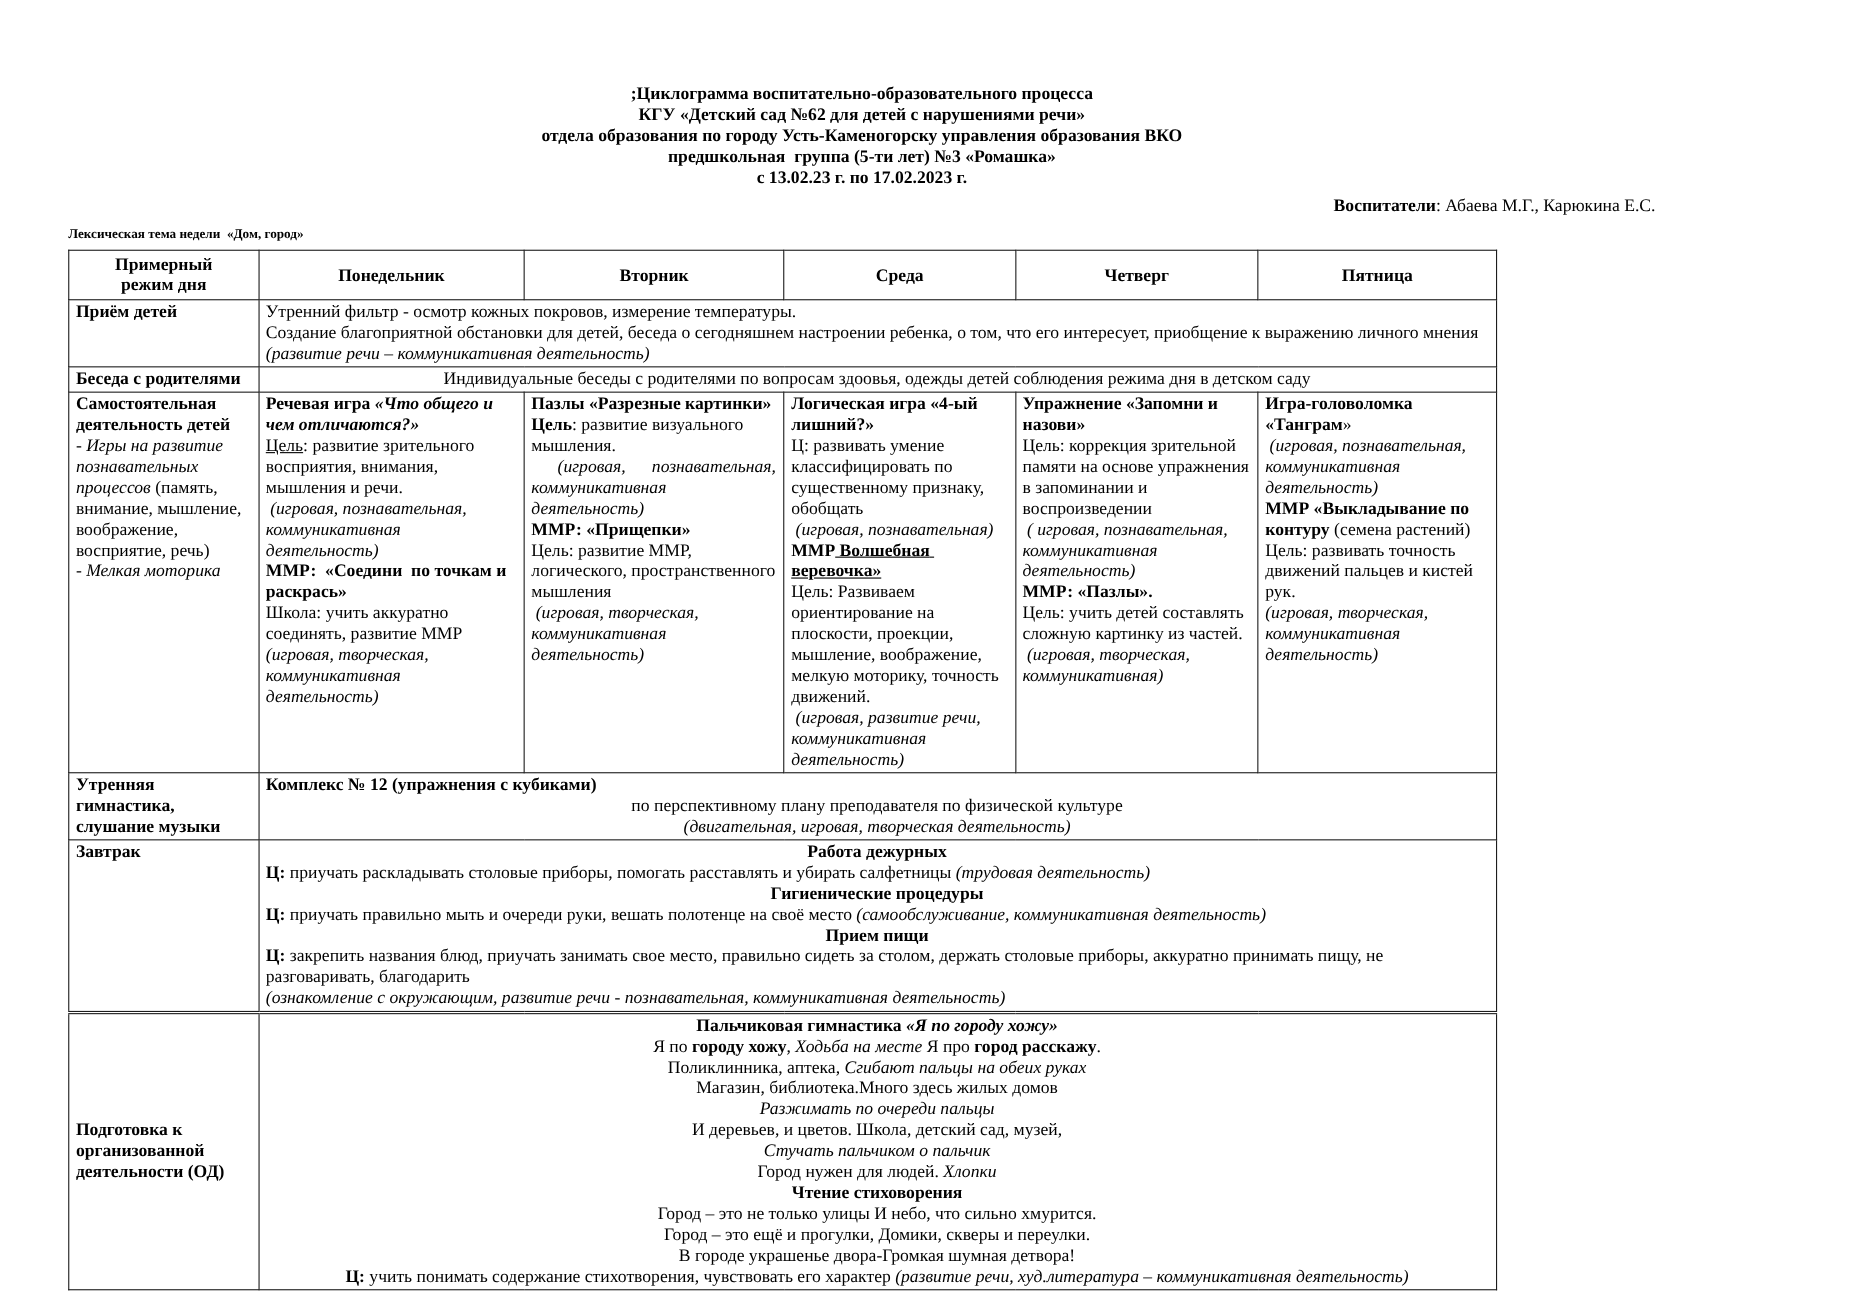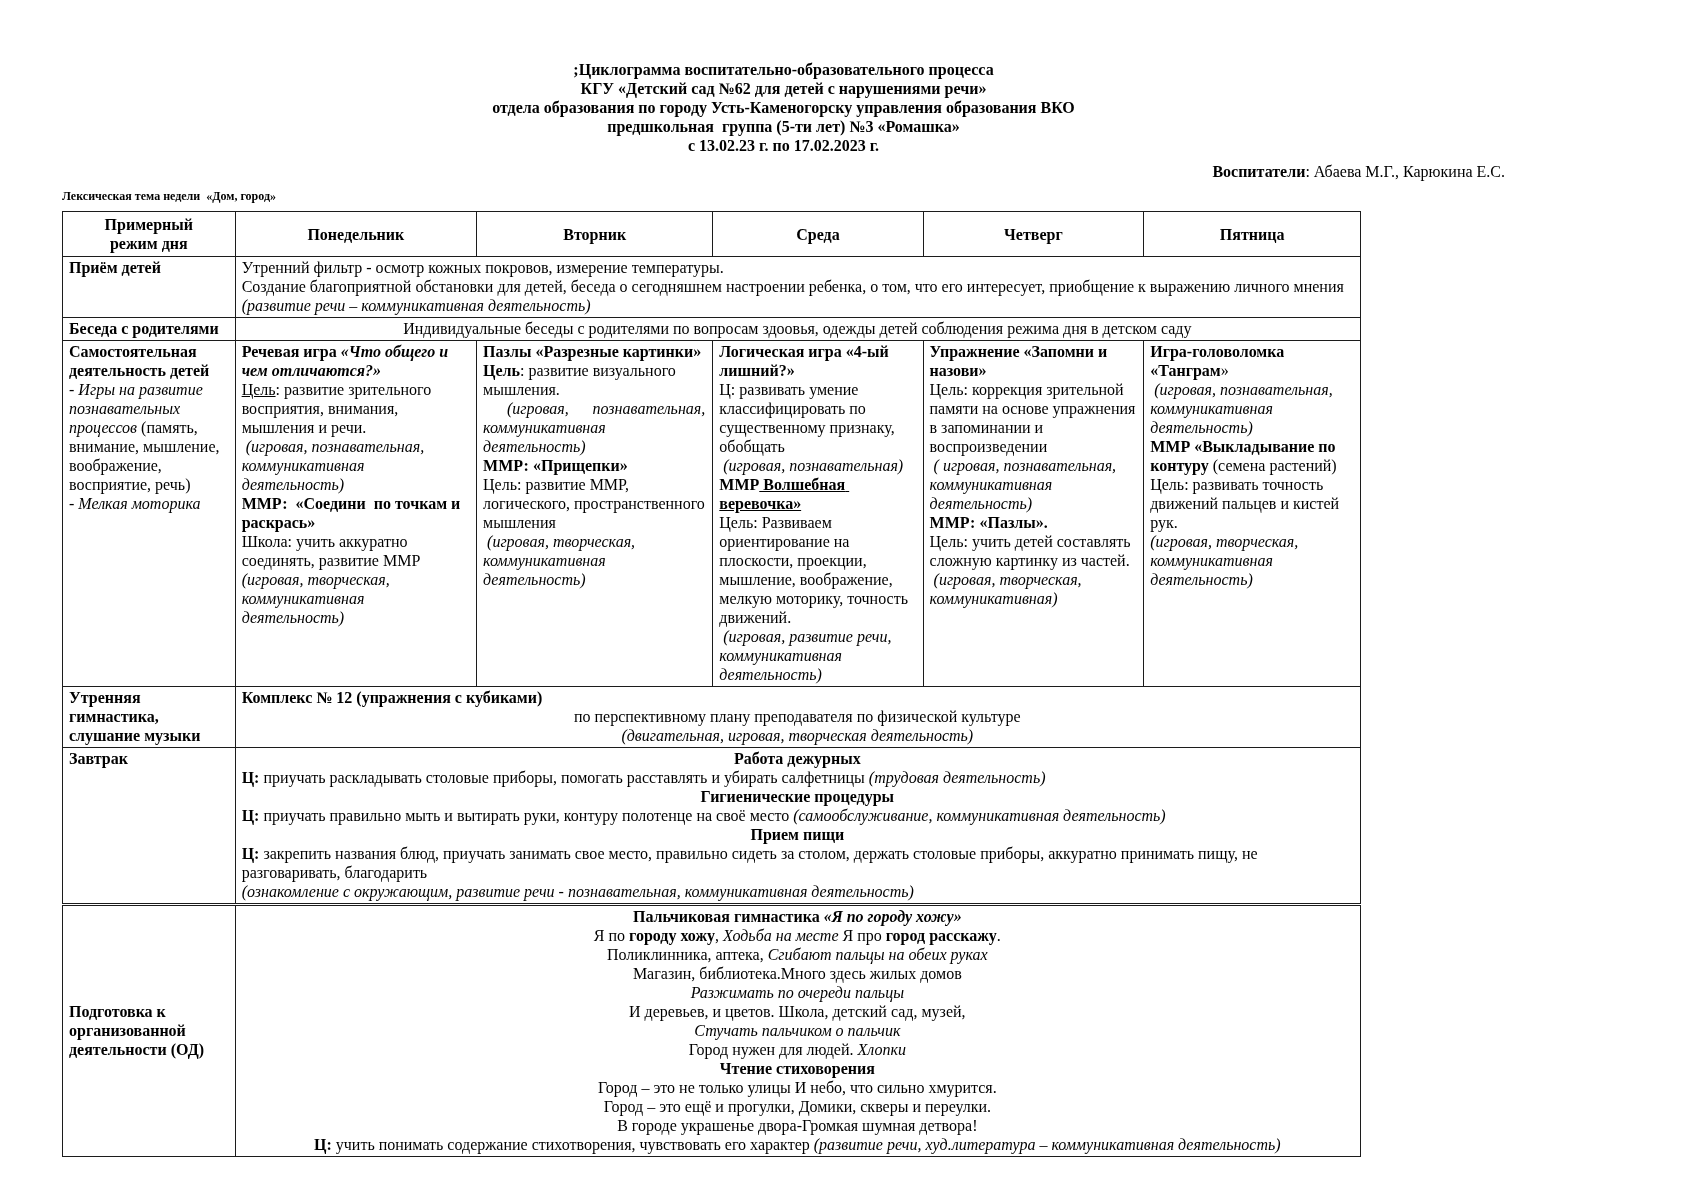--- a/index.html
+++ b/index.html
@@ -3,21 +3,21 @@
 <meta charset="utf-8">
 <style>
   html,body{margin:0;padding:0;background:#ffffff;}
   body{
     width:1683px;height:1190px;
     color:#000;
     font-family:"Liberation Serif","DejaVu Serif",serif;
     -webkit-font-smoothing:antialiased;
   }
   .page{position:relative;width:1683px;height:1190px;overflow:hidden;background:#fff;}
-  .header-area{padding-top:60px;margin-left:62px;width:1443px;}
+  .header-area{padding-top:60px;margin-left:62px;width:1443px;margin-top:16px;}
   .title-block{text-align:center;font-weight:bold;font-size:16px;line-height:19px;}
   .title-line{white-space:pre-wrap;}
   .teachers-line{text-align:right;font-size:16px;line-height:19px;margin-top:7px;}
   .week-theme{font-weight:bold;font-size:12px;line-height:19px;margin-top:6px;white-space:pre-wrap;}
   table.cyclo{
     border-collapse:collapse;table-layout:fixed;
     margin-left:62px;margin-top:5px;width:1299px;
   }
   .cyclo th,.cyclo td{
     border:1px solid #1c1c1c;
@@ -150,21 +150,21 @@
           </td>
         </tr>
         <tr>
           <td class="label-cell" style="height: 140px;">
             <p><span class="s-b">Завтрак</span></p>
           </td>
           <td colspan="5" class="merged-cell">
             <p style="text-align: center;"><span class="s-b">Работа дежурных</span></p>
             <p><span class="s-b">Ц:</span><span class="s-n"> приучать раскладывать столовые приборы, помогать расставлять и убирать салфетницы </span><span class="s-i">(трудовая деятельность)</span></p>
             <p style="text-align: center;"><span class="s-b">Гигиенические процедуры</span></p>
-            <p><span class="s-b">Ц:</span><span class="s-n"> приучать правильно мыть и вытирать руки, контуру полотенце на своё место </span><span class="s-i">(самообслуживание, коммуникативная деятельность)</span></p>
+            <p><span class="s-b">Ц:</span><span class="s-n"> приучать правильно мыть и очереди руки, вешать полотенце на своё место </span><span class="s-i">(самообслуживание, коммуникативная деятельность)</span></p>
             <p style="text-align: center;"><span class="s-b">Прием пищи</span></p>
             <p><span class="s-b">Ц:</span><span class="s-n"> закрепить названия блюд, приучать занимать свое место, правильно сидеть за столом, держать столовые приборы, аккуратно принимать пищу, не разговаривать, благодарить</span></p>
             <p><span class="s-i">(ознакомление с окружающим, развитие речи - познавательная, коммуникативная деятельность)</span></p>
           </td>
         </tr>
         <tr class="thick-top">
           <td class="label-cell" style="vertical-align: middle; height: 234px;">
             <p><span class="s-b">Подготовка к организованной деятельности (ОД)</span></p>
           </td>
           <td colspan="5" class="merged-cell">

